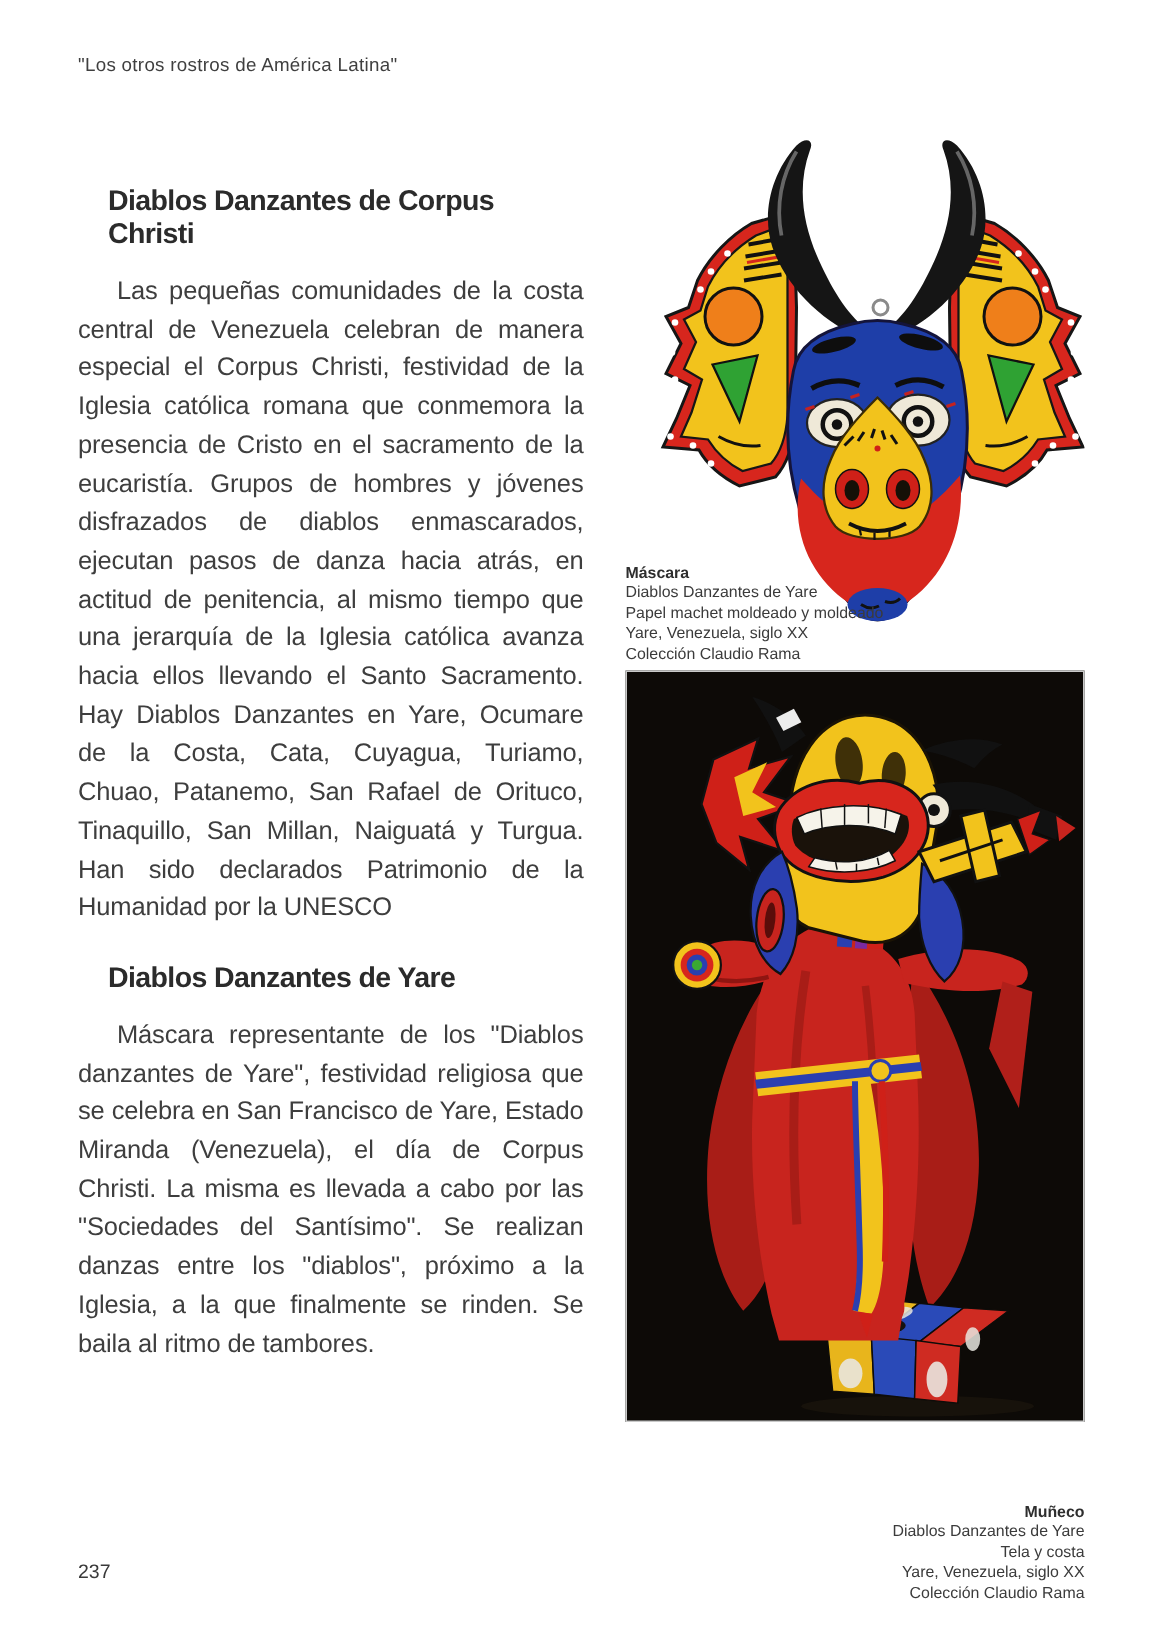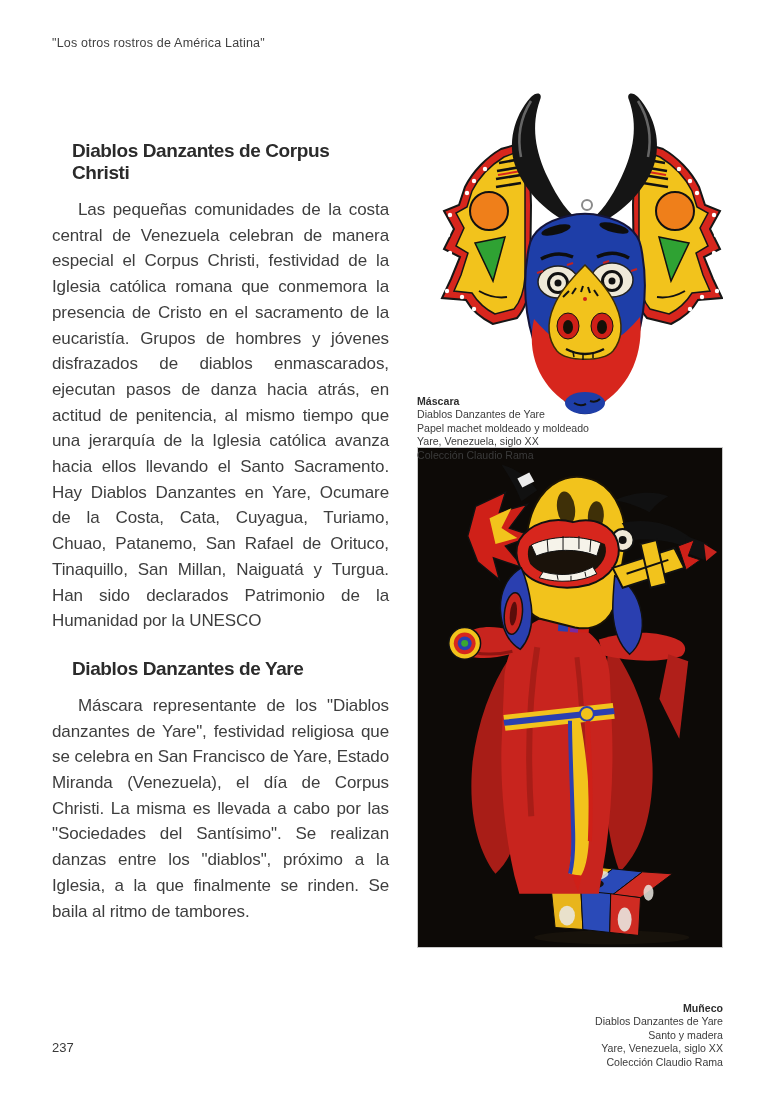--- a/index.html
+++ b/index.html
@@ -11,21 +11,21 @@
   }
   .header-quote{
     position:absolute;left:52px;top:36px;
     font-size:12.5px;letter-spacing:.2px;color:#3f3f3f;
   }
   .page-number{
     position:absolute;left:52px;top:1040px;
     font-size:13px;color:#3a3a3a;text-align:right;
   }
   .text-col{
-    position:absolute;left:52px;top:140px;width:337px;
+    position:absolute;left:52px;top:124px;width:337px;
   }
   .section-heading{
     font-size:19px;font-weight:bold;color:#2b2b2b;
     letter-spacing:-0.4px;padding-left:20px;margin:0;
   }
   .section-heading.second{margin-top:24px;}
   .body-par{
     margin:13px 0 0 0;
     font-size:17px;line-height:25.7px;color:#3e3e3e;
     text-align:justify;text-indent:26px;letter-spacing:-0.1px;
@@ -35,21 +35,21 @@
     background:#ffffff;
   }
   .doll-photo{
     position:absolute;left:417px;top:447px;width:306px;height:501px;
     background:#0d0a07;border:1px solid #c9c9c9;box-sizing:border-box;
   }
   .caption{
     position:absolute;font-size:10.6px;line-height:13.4px;color:#3b3b3b;
   }
   .caption .cap-title{font-weight:bold;color:#2e2e2e;}
-  .caption.cap-mask{left:417px;top:395px;width:230px;text-align:left;z-index:5;}
+  .caption.cap-mask{left:417px;top:376px;width:230px;text-align:left;z-index:5;}
   .caption.cap-doll{left:417px;top:1002px;width:306px;text-align:right;}
   svg{display:block;}
 </style>
 </head>
 <body>
 
 <div class="page">
 
   <div class="header-quote">"Los otros rostros de América Latina"</div>
 
@@ -263,19 +263,19 @@
       <path d="M163 272 C170 310 174 350 172 395 C171 412 168 424 164 430 L152 428 C156 400 157 360 154 320 C153 300 152 285 152 274 Z" fill="#f2c31c"></path>
       <path d="M153 274 C153 300 155 340 156 380 C157 405 155 420 153 428" fill="none" stroke="#2a3fb0" stroke-width="4"></path>
       <path d="M171 274 C173 310 175 350 173 395" fill="none" stroke="#cf2018" stroke-width="4"></path>
       <polygon points="155,429 165,430 161,446" fill="#cf2018"></polygon>
     </svg>
   </div>
 
   <figcaption class="caption cap-doll">
     <div class="cap-title">Muñeco</div>
     <div>Diablos Danzantes de Yare</div>
-    <div>Santo y madera</div>
+    <div>Tela y costa</div>
     <div>Yare, Venezuela, siglo XX</div>
     <div>Colección Claudio Rama</div>
   </figcaption>
 
   <div class="page-number">237</div>
 </div>
 
 </body></html>

